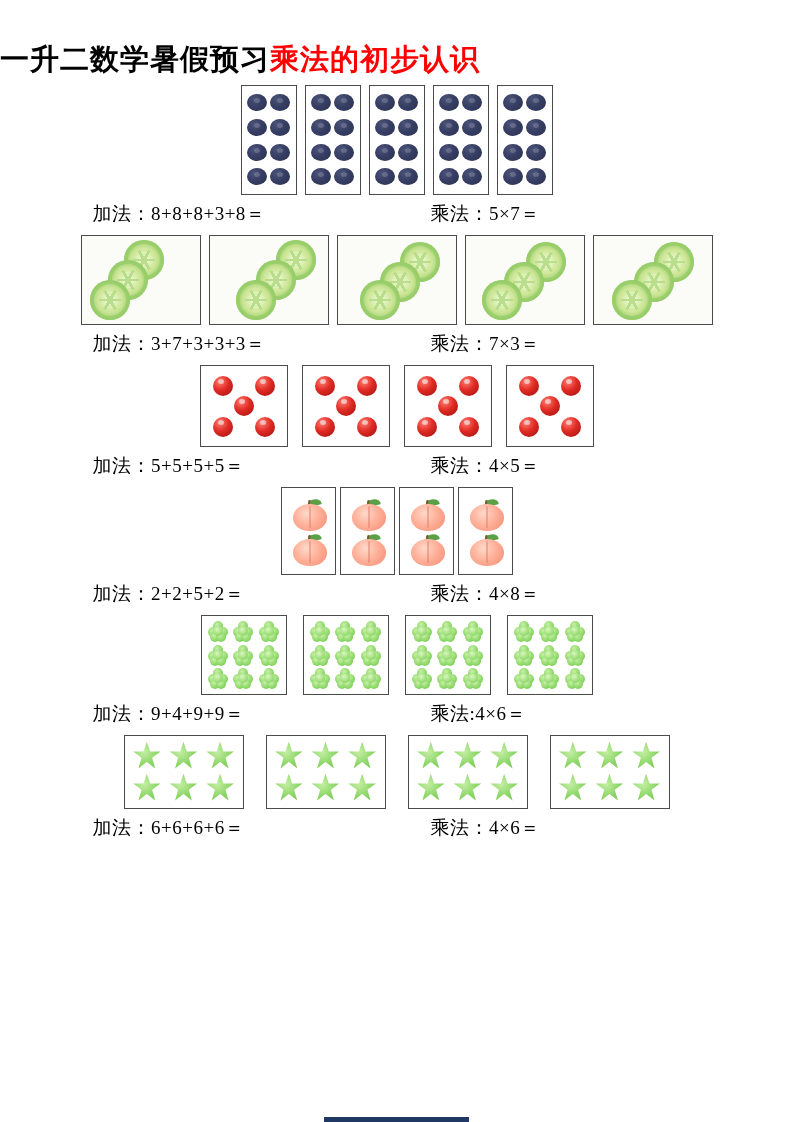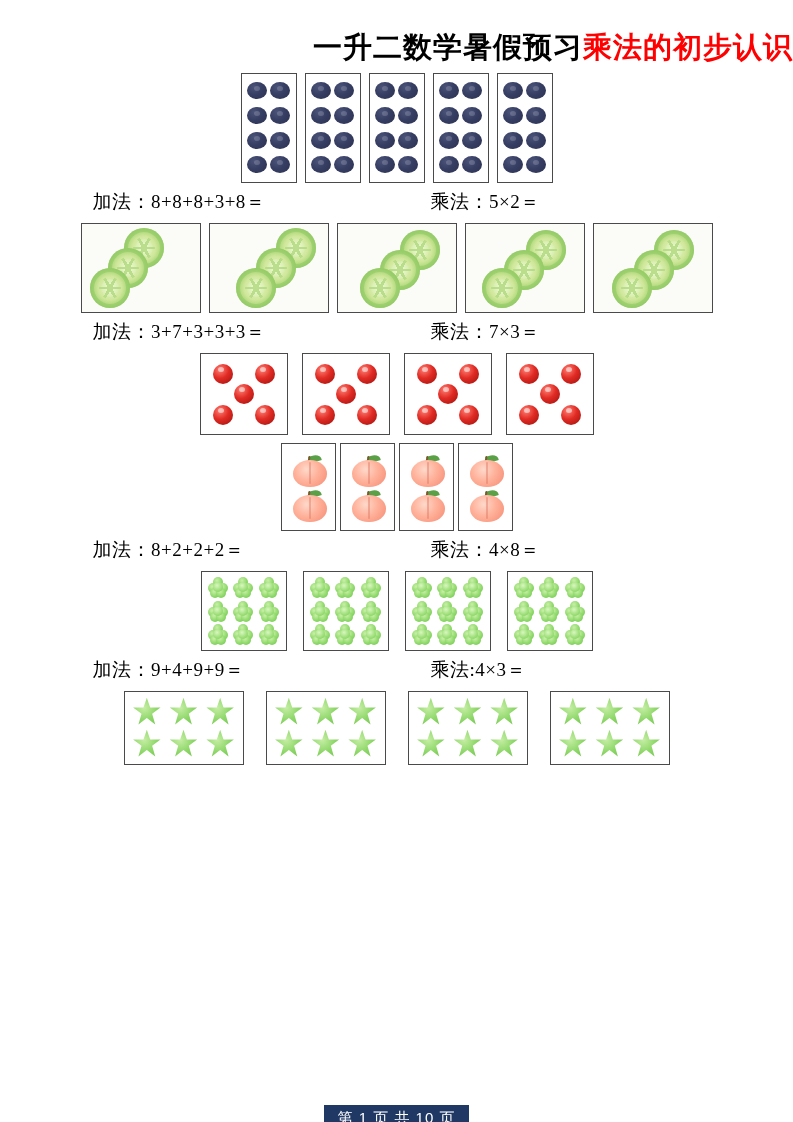--- a/index.html
+++ b/index.html
@@ -17,25 +17,25 @@
   .page {
     position: relative;
     width: 793px;
     height: 1122px;
     box-sizing: border-box;
     padding: 0;
   }
 
   
   .title {
-    text-align: right;
+    text-align: left;
     font-size: 29px;
     font-weight: bold;
     letter-spacing: 1px;
-    margin-top: 30px;
+    margin-top: 42px;
     line-height: 1.2;
     white-space: nowrap;
   }
   .title .black { color: #000000; }
   .title .red { color: #ff0000; }
 
   
   .section-bar {
     margin-top: 20px;
     margin-left: 36px;
@@ -337,21 +337,21 @@
       <div class="blueberry"></div>
         <div class="blueberry"></div>
       <div class="blueberry"></div>
         <div class="blueberry"></div>
       <div class="blueberry"></div>
         <div class="blueberry"></div>
     </div>
   </div>
   <div class="eq-row">
     <div class="add">加法：8+8+8+3+8＝</div>
-    <div class="mul">乘法：5×2＝</div>
+    <div class="mul">乘法：5×7＝</div>
   </div>
 
   <div class="img-row">
     <div class="card cuke-card">
       <div class="cuke" style="left:42px; top:4px;"></div>
       <div class="cuke" style="left:26px; top:24px;"></div>
       <div class="cuke" style="left:8px; top:44px;"></div>
     </div>
     <div class="card cuke-card">
       <div class="cuke" style="left:66px; top:4px;"></div>
@@ -402,20 +402,24 @@
       <div class="reddot" style="left:54px; top:51px;"></div>
     </div>
     <div class="card red-card">
       <div class="reddot" style="left:12px; top:10px;"></div>
       <div class="reddot" style="left:54px; top:10px;"></div>
       <div class="reddot" style="left:33px; top:30px;"></div>
       <div class="reddot" style="left:12px; top:51px;"></div>
       <div class="reddot" style="left:54px; top:51px;"></div>
     </div>
   </div>
+  <div class="eq-row">
+    <div class="add">加法：5+5+5+5＝</div>
+    <div class="mul">乘法：4×5＝</div>
+  </div>
 
   <div class="img-row" style="gap:4px;">
     <div class="card peach-card">
       <div class="peach" style="left:11px; top:11px;">
           <div class="leaf"></div>
           <div class="stem"></div>
           <div class="body"></div>
           <div class="cleft"></div>
         </div>
       <div class="peach" style="left:11px; top:46px;">
@@ -462,21 +466,21 @@
         </div>
       <div class="peach" style="left:11px; top:46px;">
           <div class="leaf"></div>
           <div class="stem"></div>
           <div class="body"></div>
           <div class="cleft"></div>
         </div>
     </div>
   </div>
   <div class="eq-row">
-    <div class="add">加法：8+2+2+2＝</div>
+    <div class="add">加法：2+2+5+2＝</div>
     <div class="mul">乘法：4×8＝</div>
   </div>
 
   <div class="img-row" style="gap:16px;">
     <div class="card flower-card">
       <div class="flower">
           <div class="p p1"></div>
           <div class="p p2"></div>
           <div class="p p3"></div>
           <div class="p p4"></div>
@@ -766,21 +770,21 @@
           <div class="p p2"></div>
           <div class="p p3"></div>
           <div class="p p4"></div>
           <div class="p p5"></div>
           <div class="c"></div>
         </div>
     </div>
   </div>
   <div class="eq-row">
     <div class="add">加法：9+4+9+9＝</div>
-    <div class="mul">乘法:4×3＝</div>
+    <div class="mul">乘法:4×6＝</div>
   </div>
 
   <div class="img-row" style="gap:22px;">
     <div class="card star-card">
       <div class="star"></div>
       <div class="star"></div>
       <div class="star"></div>
       <div class="star"></div>
       <div class="star"></div>
       <div class="star"></div>
@@ -803,18 +807,22 @@
     </div>
     <div class="card star-card">
       <div class="star"></div>
       <div class="star"></div>
       <div class="star"></div>
       <div class="star"></div>
       <div class="star"></div>
       <div class="star"></div>
     </div>
   </div>
+  <div class="eq-row">
+    <div class="add">加法：6+6+6+6＝</div>
+    <div class="mul">乘法：4×6＝</div>
+  </div>
 
   <div class="footer">
     <div class="footer-box">第 1 页 共 10 页</div>
   </div>
 
 </div>
 
 </body></html>

